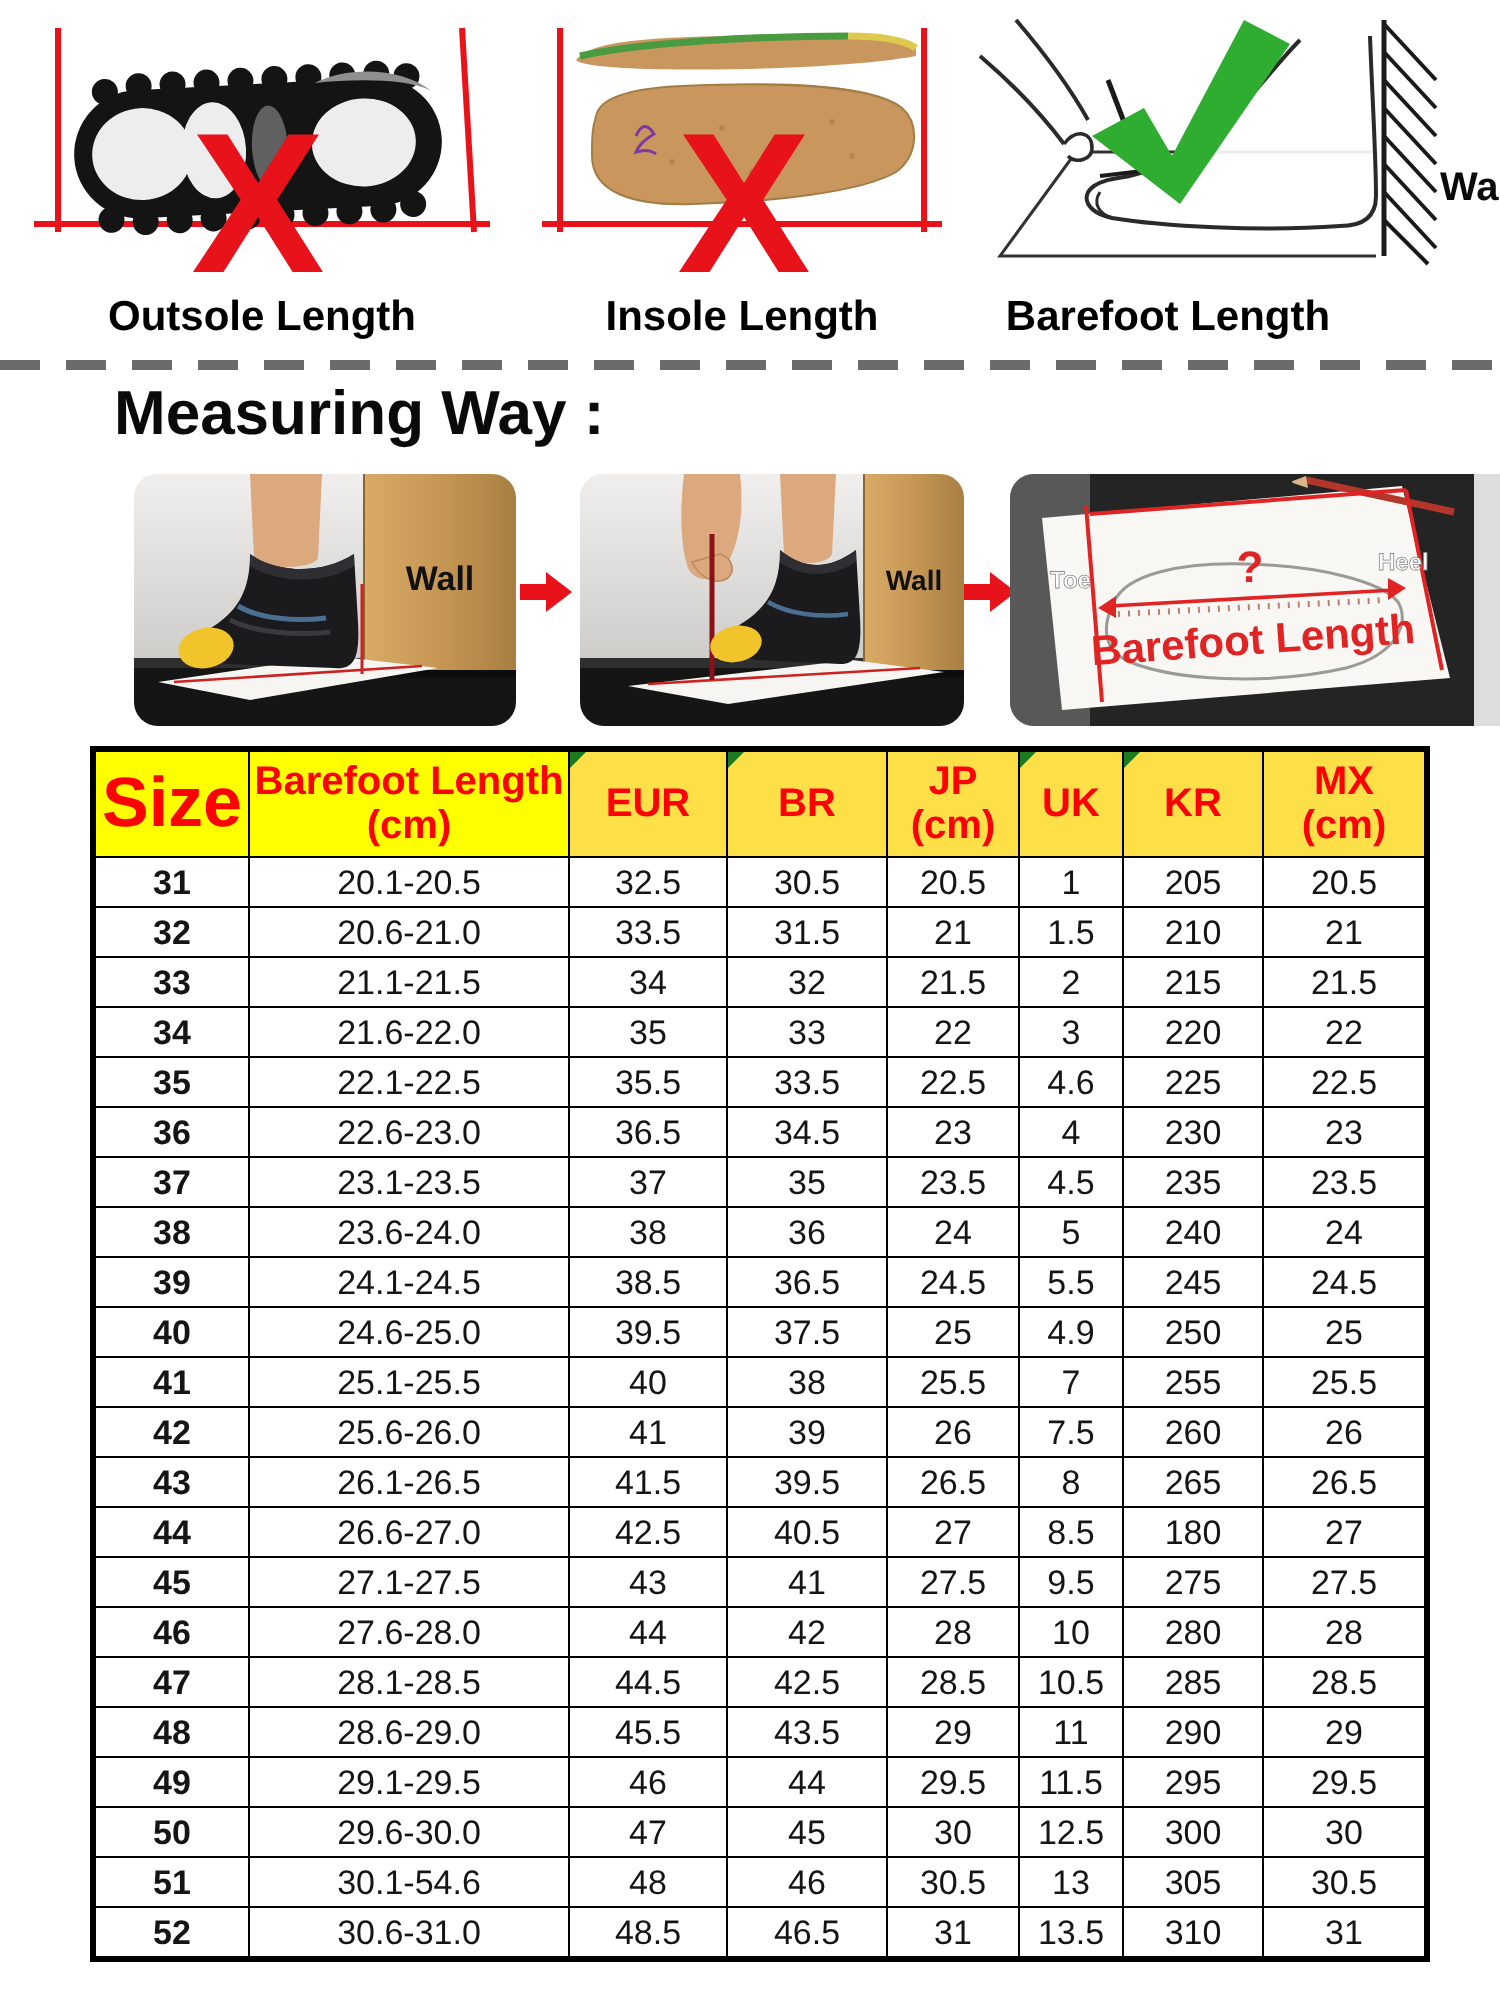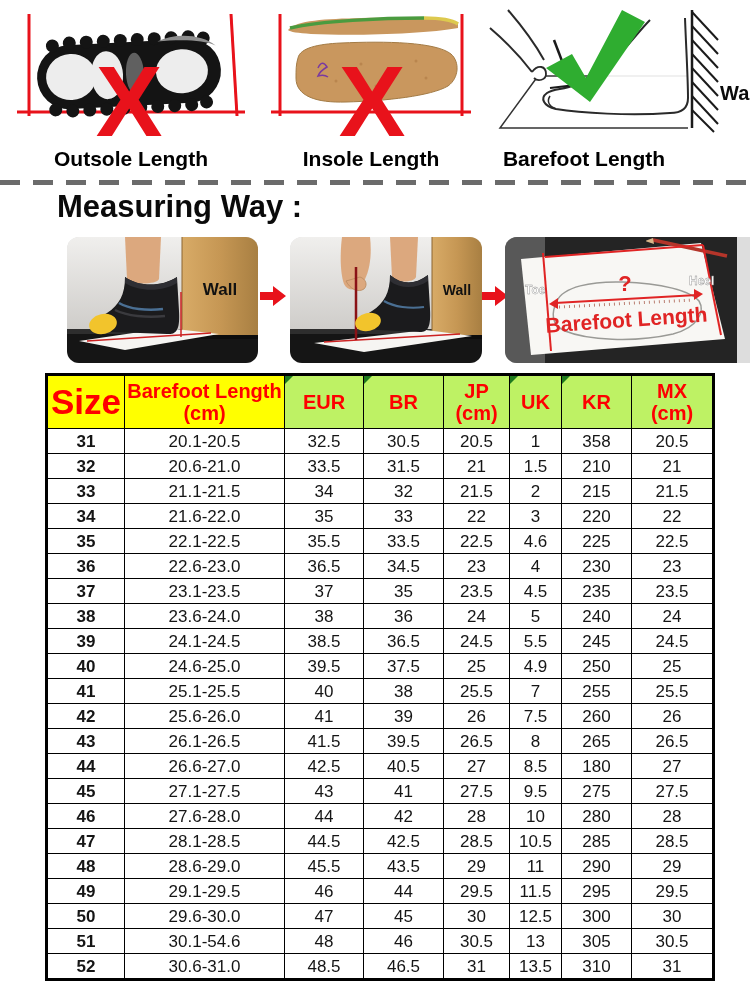--- a/index.html
+++ b/index.html
@@ -22,21 +22,21 @@
   .photo{position:absolute;top:237px;height:126px;border-radius:12px;overflow:hidden;background:#ddd;}
   #photo1{left:67px;width:191px;}
   #photo2{left:290px;width:192px;}
   #photo3{left:505px;width:272px;}
   .arrow{position:absolute;top:283px;width:26px;height:26px;}
   #arrow1{left:260px;} #arrow2{left:482px;}
   
   table{position:absolute;top:373px;left:45px;width:667px;border-collapse:collapse;
     table-layout:fixed;border:3px solid #000;}
   th,td{border:1.5px solid #000;text-align:center;vertical-align:middle;padding:0;overflow:hidden;}
-  thead th{position:relative;height:52px;color:#fe0000;font-weight:bold;font-size:20px;line-height:1.1;background:#bef264;}
+  thead th{position:relative;height:52px;color:#fe0000;font-weight:bold;font-size:20px;line-height:1.1;background:#fde047;}
   thead th.yellow{background:#ffff00;}
   thead th.h-size .line1{font-size:35px;}
   td{height:24px;font-size:17px;color:#151515;line-height:1;}
   td.b{font-weight:bold;}
   .corner-marker{position:absolute;top:0;left:0;width:0;height:0;
     border-top:8px solid #1e7a1e;border-right:8px solid transparent;}
 </style>
 </head>
 <body>
 
@@ -279,21 +279,21 @@
       </tr>
   </thead>
   <tbody>
       <tr>
         <td class="b">31</td>
         <td>20.1-20.5</td>
         <td>32.5</td>
         <td>30.5</td>
         <td>20.5</td>
         <td>1</td>
-        <td>358</td>
+        <td>205</td>
         <td>20.5</td>
       </tr>
       <tr>
         <td class="b">32</td>
         <td>20.6-21.0</td>
         <td>33.5</td>
         <td>31.5</td>
         <td>21</td>
         <td>1.5</td>
         <td>210</td>

